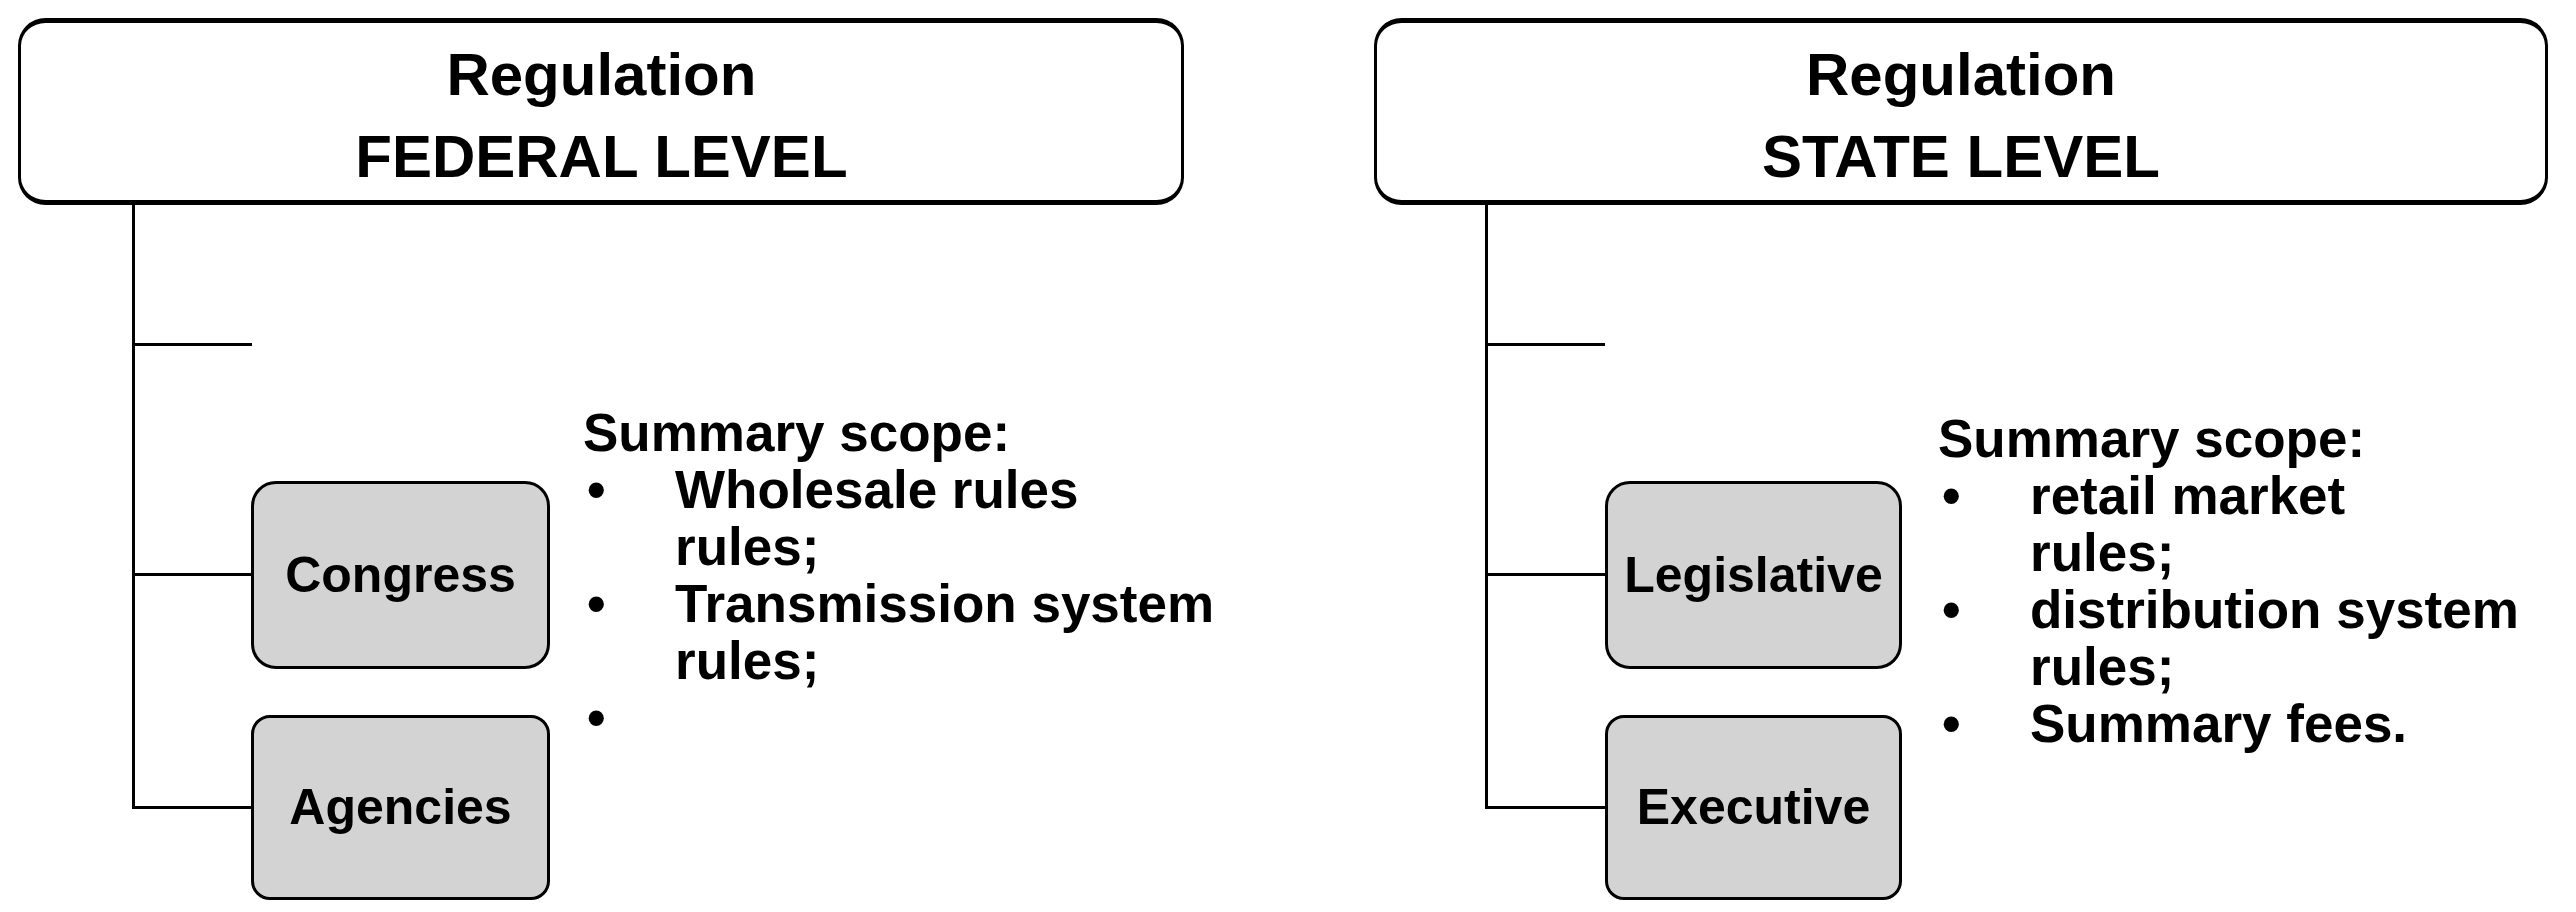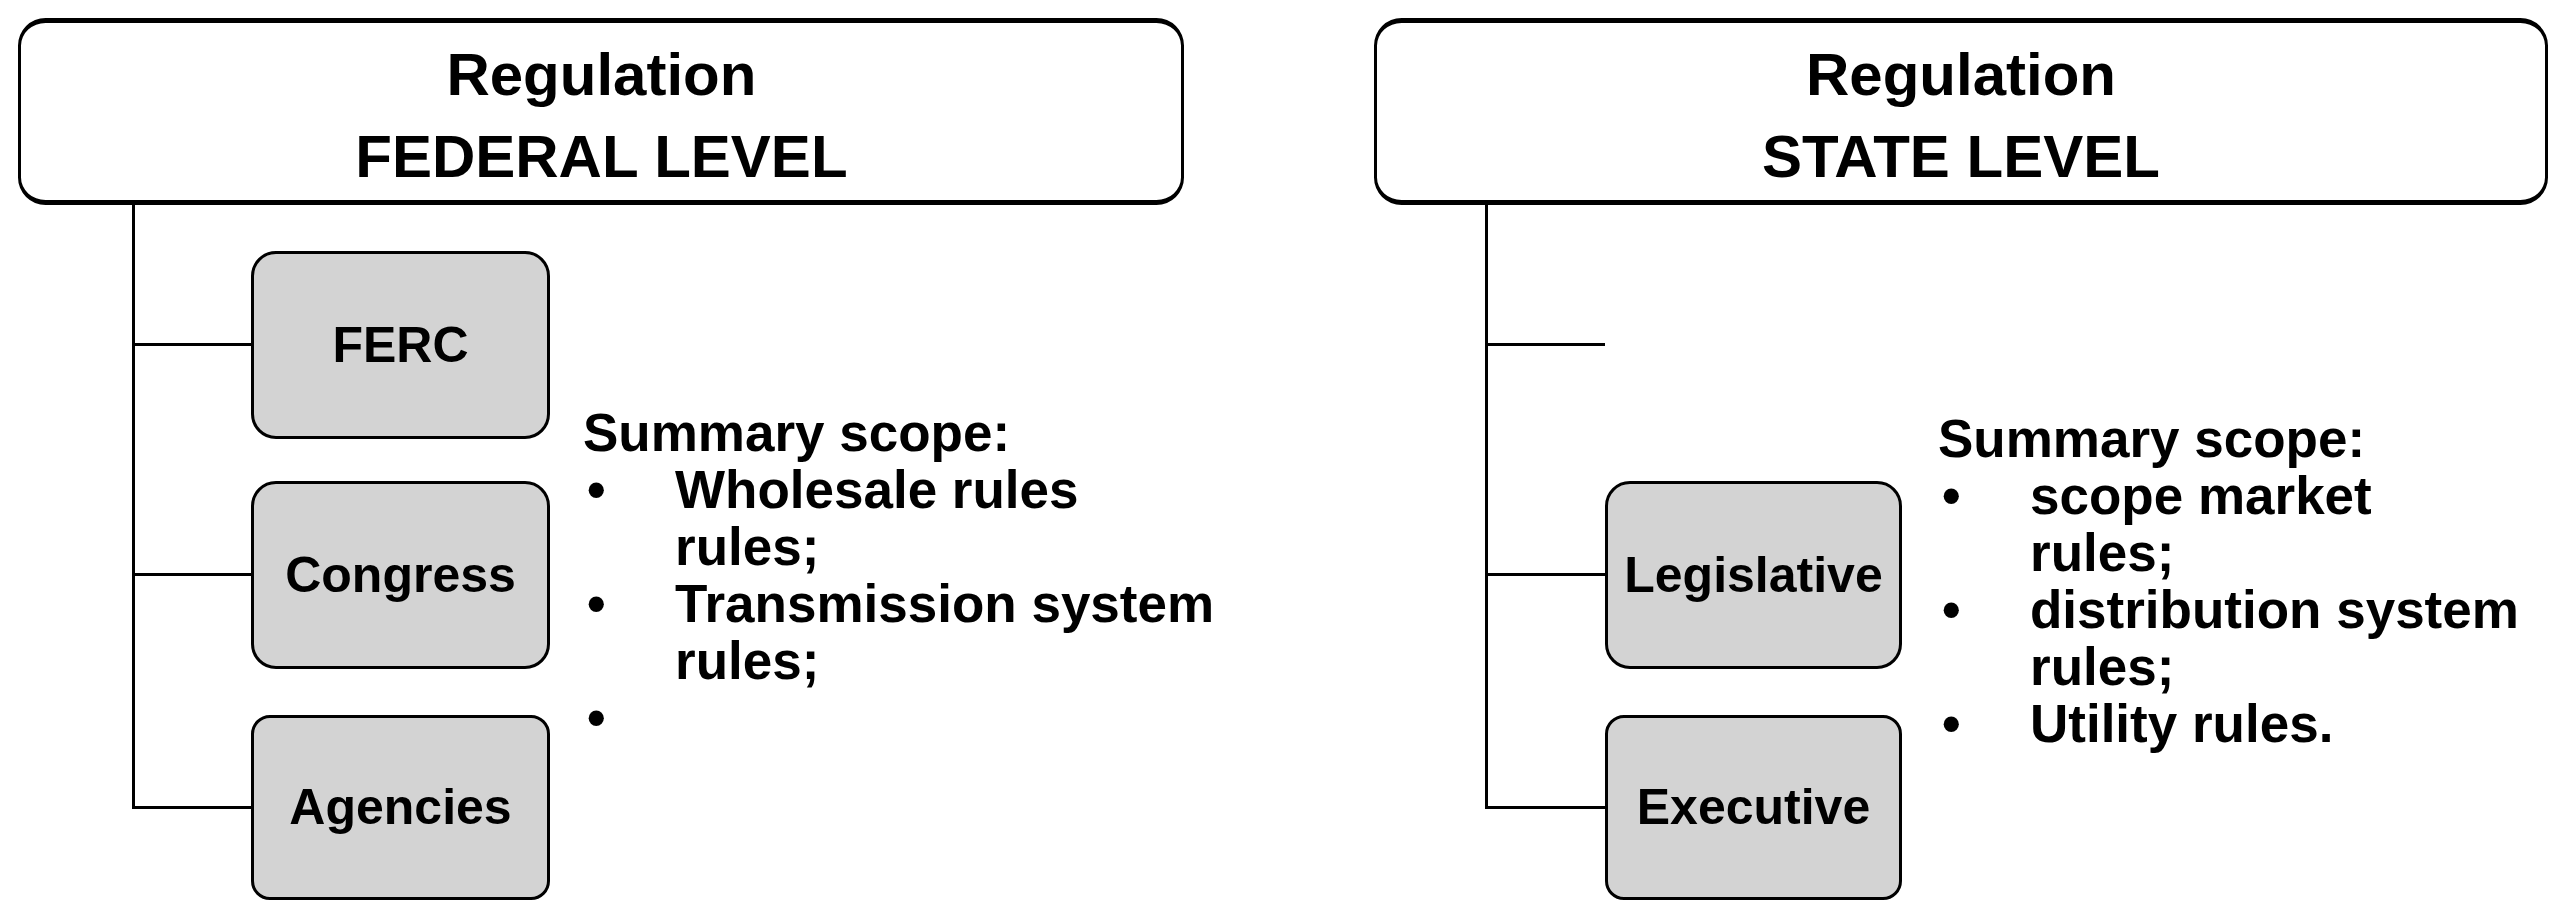--- a/index.html
+++ b/index.html
@@ -96,23 +96,20 @@
   <div class="header-box" id="federal-header">
     <div class="header-line">Regulation</div>
     <div class="header-line">FEDERAL LEVEL</div>
   </div>
 
   <div class="connector vline fed"></div>
   <div class="connector hline fed b1"></div>
   <div class="connector hline fed b2"></div>
   <div class="connector hline fed b3"></div>
 
-  <div class="node fed row1">
-    <div class="node-line">FERC</div>
-  </div>
   <div class="node fed row2">
     <div class="node-line">Congress</div>
   </div>
   <div class="node fed row3">
     <div class="node-line">Agencies</div>
   </div>
 
   <div class="summary" id="federal-summary">
     <div class="summary-title">Summary scope:</div>
     <div class="bullet-row">
@@ -149,33 +146,33 @@
   </div>
   <div class="node sta row3">
     <div class="node-line">Executive</div>
   </div>
 
   <div class="summary" id="state-summary">
     <div class="summary-title">Summary scope:</div>
     <div class="bullet-row">
       <span class="bullet-col">•</span>
       <span class="bullet-text">
-        <div>scope market</div>
+        <div>retail market</div>
         <div>rules;</div>
       </span>
     </div>
     <div class="bullet-row">
       <span class="bullet-col">•</span>
       <span class="bullet-text">
         <div>distribution system</div>
         <div>rules;</div>
       </span>
     </div>
     <div class="bullet-row">
       <span class="bullet-col">•</span>
       <span class="bullet-text">
-        <div>Utility rules.</div>
+        <div>Summary fees.</div>
       </span>
     </div>
   </div>
 
 </div>
 
 
 </body></html>

